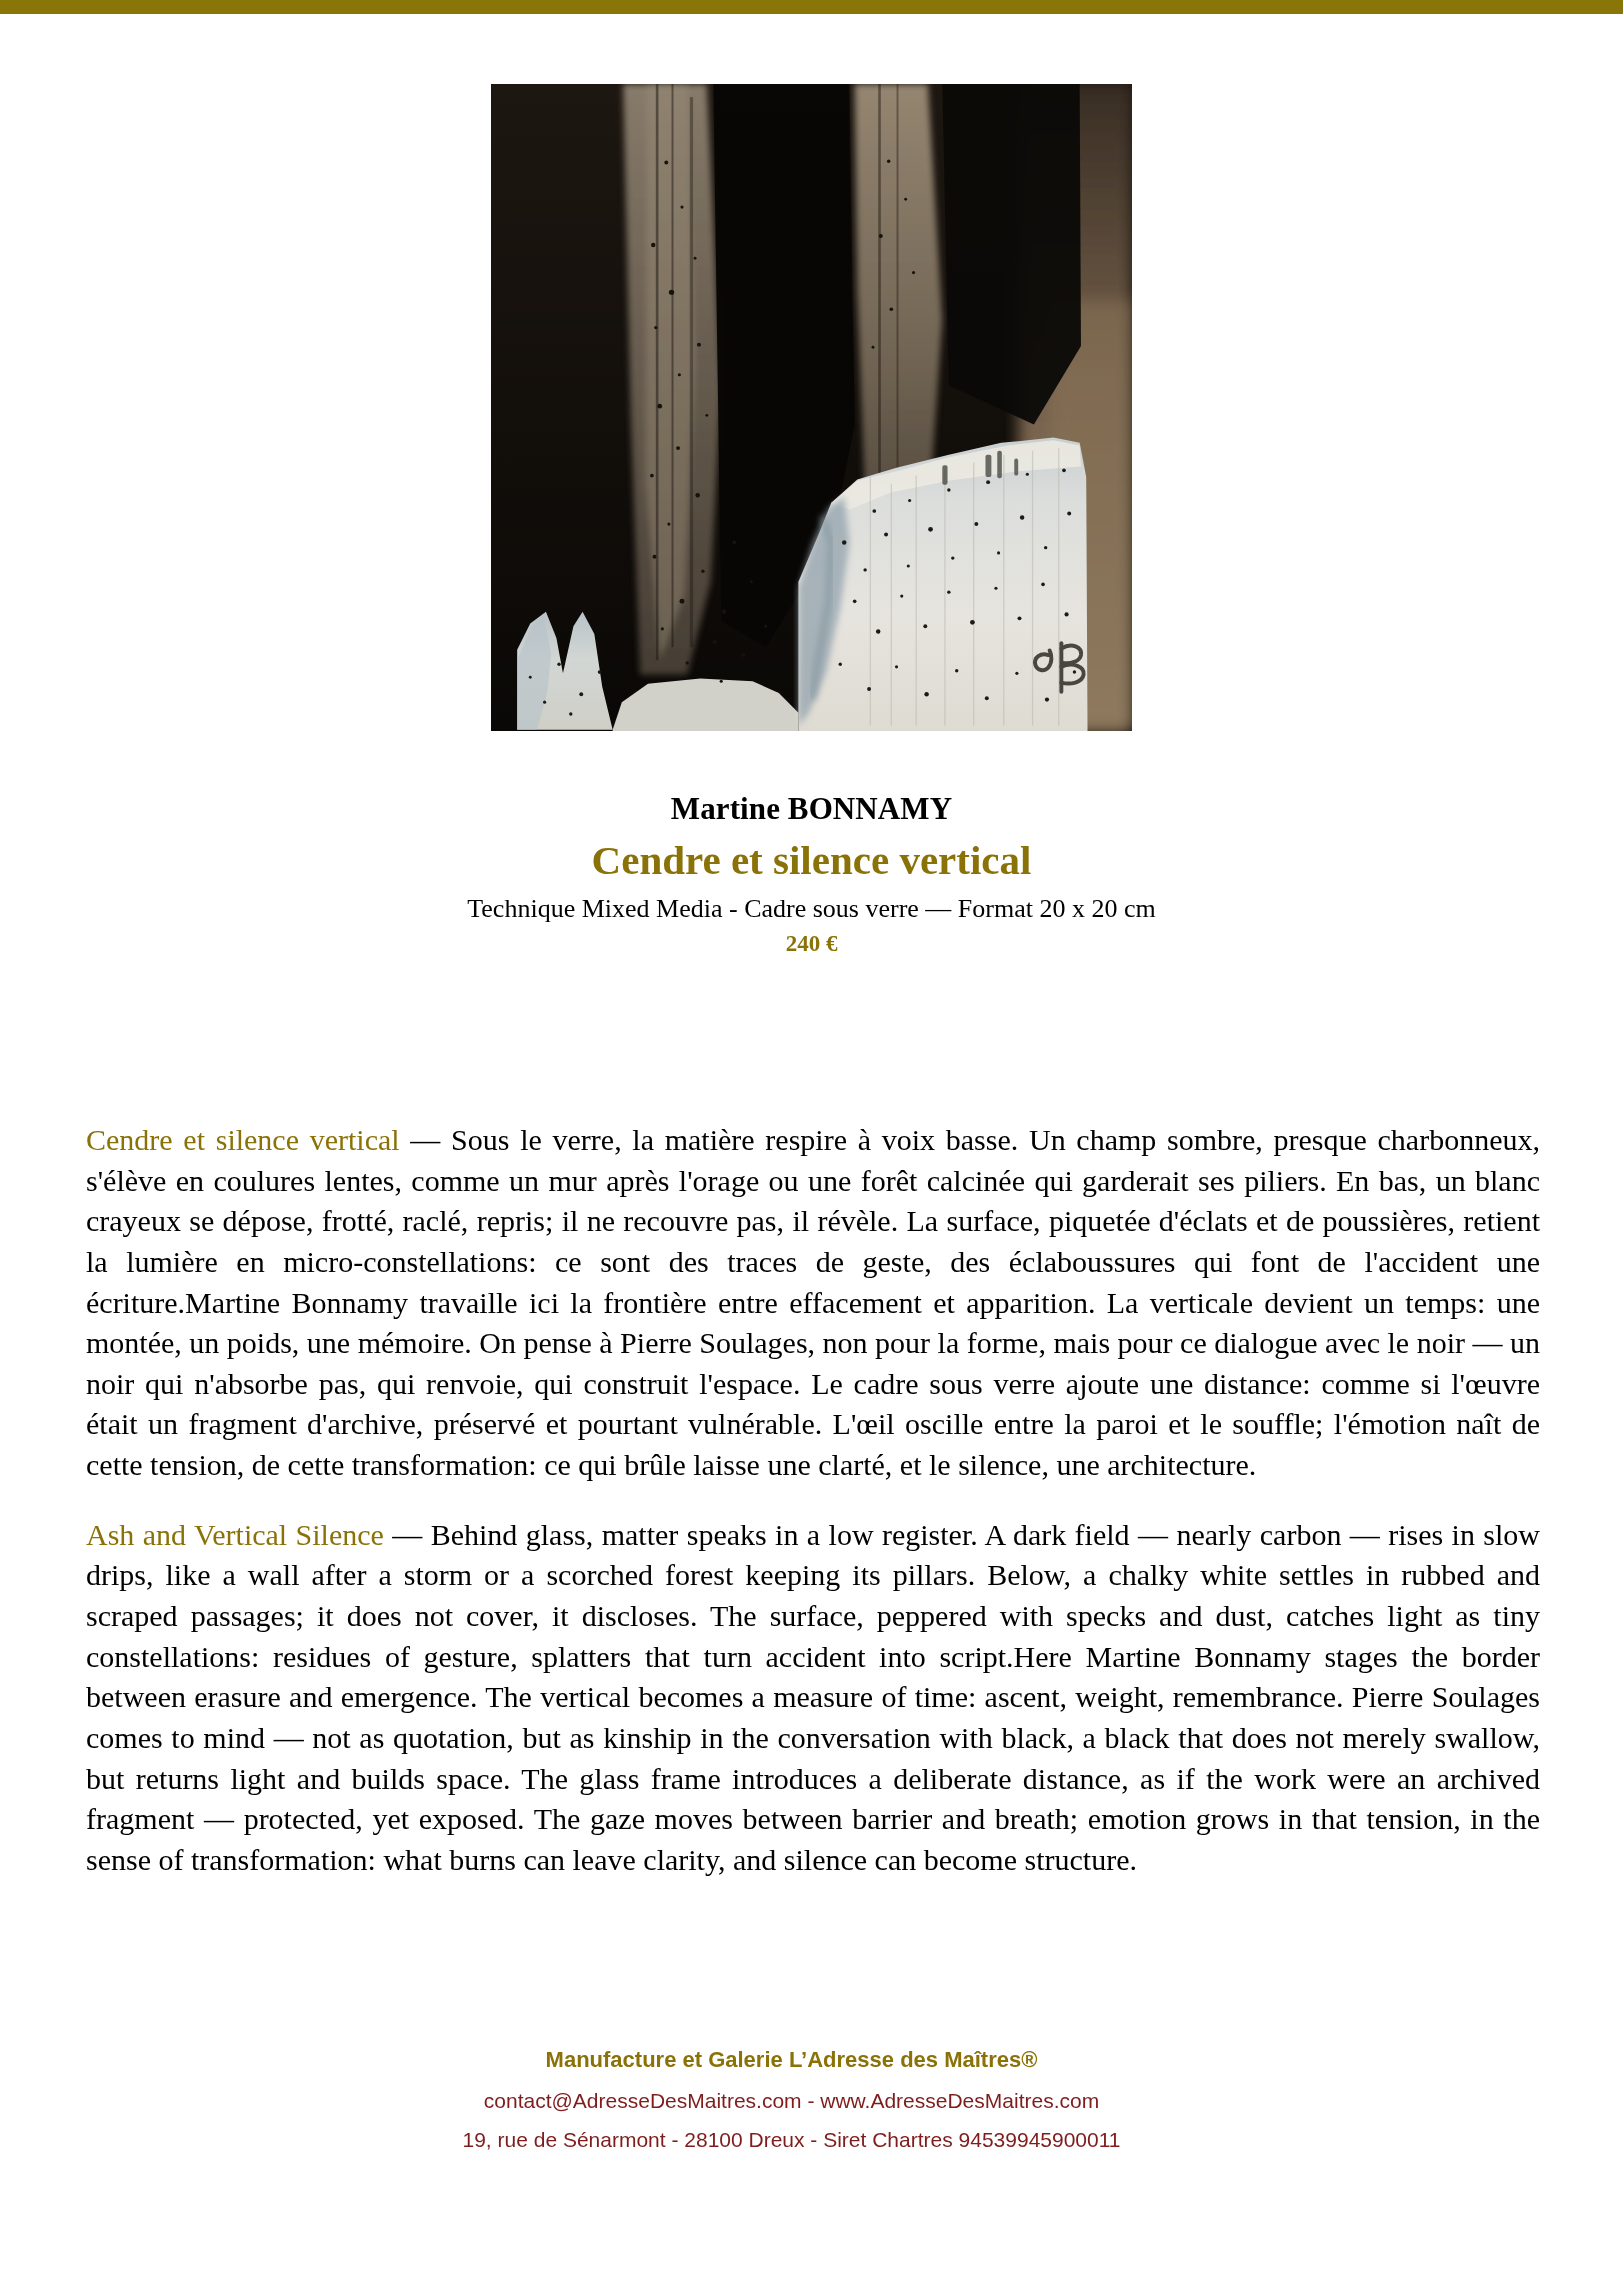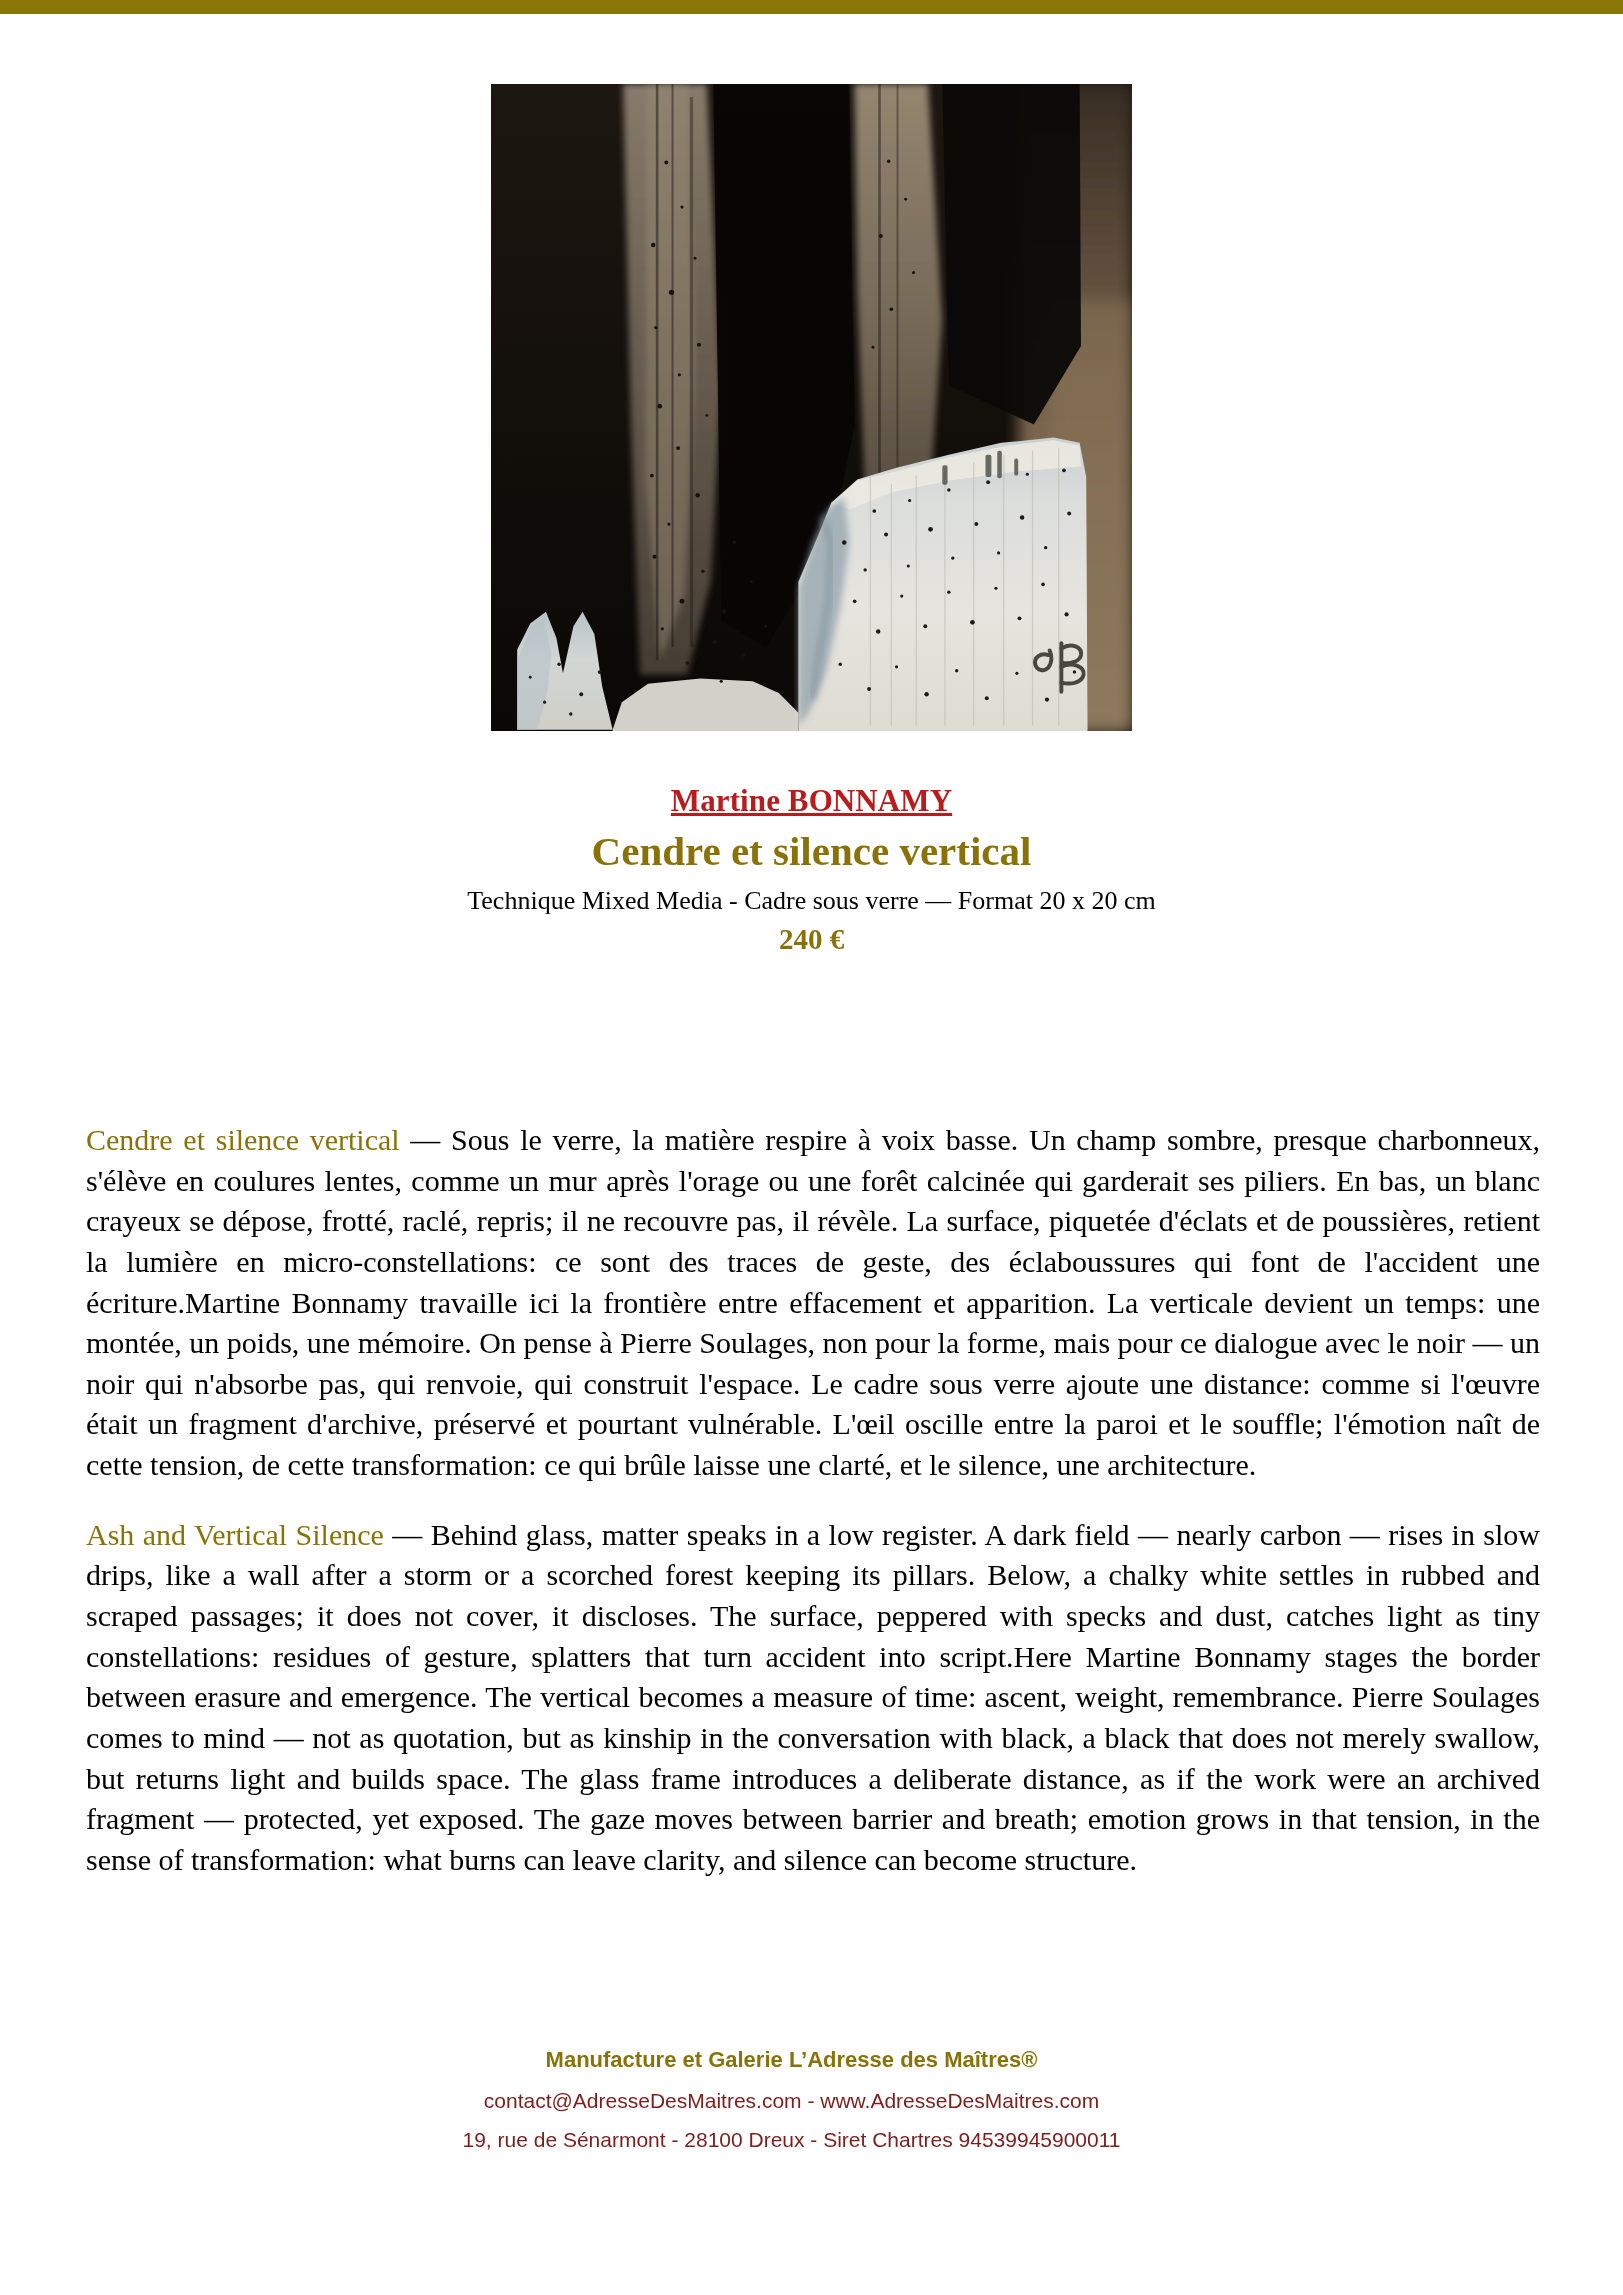--- a/index.html
+++ b/index.html
@@ -59,42 +59,41 @@
     left: 0;
     width: 1623px;
     text-align: center;
   }
 
   .artist-name {
     font-size: 31px;
     font-weight: bold;
     letter-spacing: 0.1px;
     line-height: 1.18;
-    color: #b91c1c;
-    margin: 0;
-    text-decoration: underline;
+    color: #000000;
+    margin: 8px;
   }
 
   .artwork-title {
     font-size: 41px;
     font-weight: bold;
     color: #8A7208;
     line-height: 1.2;
     margin: 7.9px 0 0 0;
   }
 
   .artwork-spec {
     font-size: 26px;
     color: #000000;
     line-height: 1.2;
     margin: 7.9px 0 0 0;
   }
 
   .artwork-price {
-    font-size: 29px;
+    font-size: 23px;
     font-weight: bold;
     color: #8A7208;
     line-height: 1.2;
     margin: 6.5px 0 0 0;
   }
 
   
   .description {
     position: absolute;
     top: 1120px;

